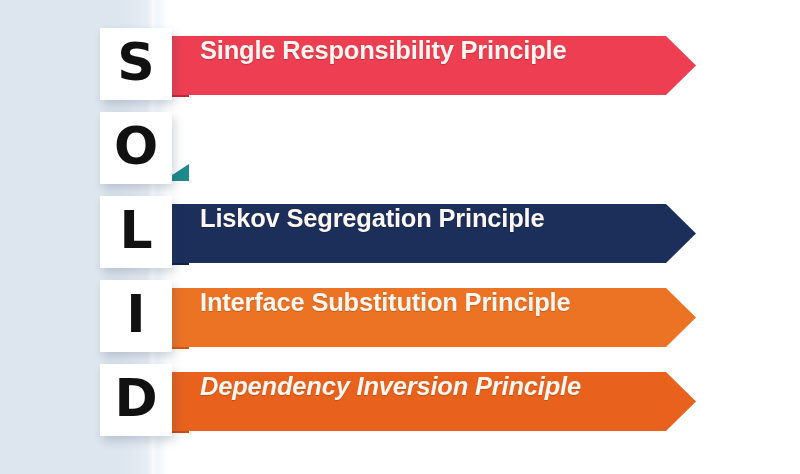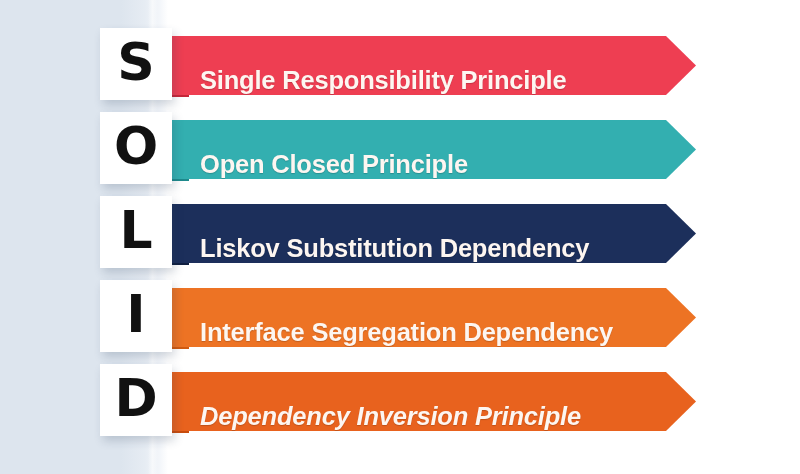--- a/index.html
+++ b/index.html
@@ -54,21 +54,21 @@
   }
 
   
   .banner {
     position: absolute;
     left: 170px;
     top: 8px;
     height: 59px;
     width: 526px;
     display: flex;
-    align-items: flex-end;
+    align-items: flex-start;
     -webkit-clip-path: polygon(0 0, calc(100% - 30px) 0, 100% 50%, calc(100% - 30px) 100%, 0 100%);
     clip-path: polygon(0 0, calc(100% - 30px) 0, 100% 50%, calc(100% - 30px) 100%, 0 100%);
   }
   .banner-label {
     color: #fdf6f1;
     font-size: 25.5px;
     font-weight: bold;
     letter-spacing: -0.2px;
     white-space: nowrap;
     padding-left: 30px;
@@ -121,40 +121,37 @@
         <div class="fold" style="background: rgb(198, 38, 56);"></div>
         <div class="banner" style="background: rgb(238, 62, 82); width: 526px;">
           <span class="banner-label">Single Responsibility Principle</span>
         </div>
         <div class="letter-card">
           <span class="glyph">S</span>
         </div>
       </div>
       <div class="row" style="top: 112px;">
         <div class="fold" style="background: rgb(30, 138, 140);"></div>
-        <div class="banner" style="background: rgb(51, 175, 176); width: 526px;">
-          <span class="banner-label">Open Closed Principle</span>
-        </div>
         <div class="letter-card">
           <span class="glyph">O</span>
         </div>
       </div>
       <div class="row" style="top: 196px;">
         <div class="fold" style="background: rgb(16, 31, 64);"></div>
         <div class="banner" style="background: rgb(28, 47, 91); width: 526px;">
-          <span class="banner-label">Liskov Substitution Dependency</span>
+          <span class="banner-label">Liskov Segregation Principle</span>
         </div>
         <div class="letter-card">
           <span class="glyph">L</span>
         </div>
       </div>
       <div class="row" style="top: 280px;">
         <div class="fold" style="background: rgb(209, 90, 16);"></div>
         <div class="banner" style="background: rgb(237, 115, 36); width: 526px;">
-          <span class="banner-label">Interface Segregation Dependency</span>
+          <span class="banner-label">Interface Substitution Principle</span>
         </div>
         <div class="letter-card">
           <span class="glyph">I</span>
         </div>
       </div>
       <div class="row" style="top: 364px;">
         <div class="fold" style="background: rgb(201, 76, 13);"></div>
         <div class="banner" style="background: rgb(232, 98, 30); width: 526px; font-style: italic;">
           <span class="banner-label">Dependency Inversion Principle</span>
         </div>

